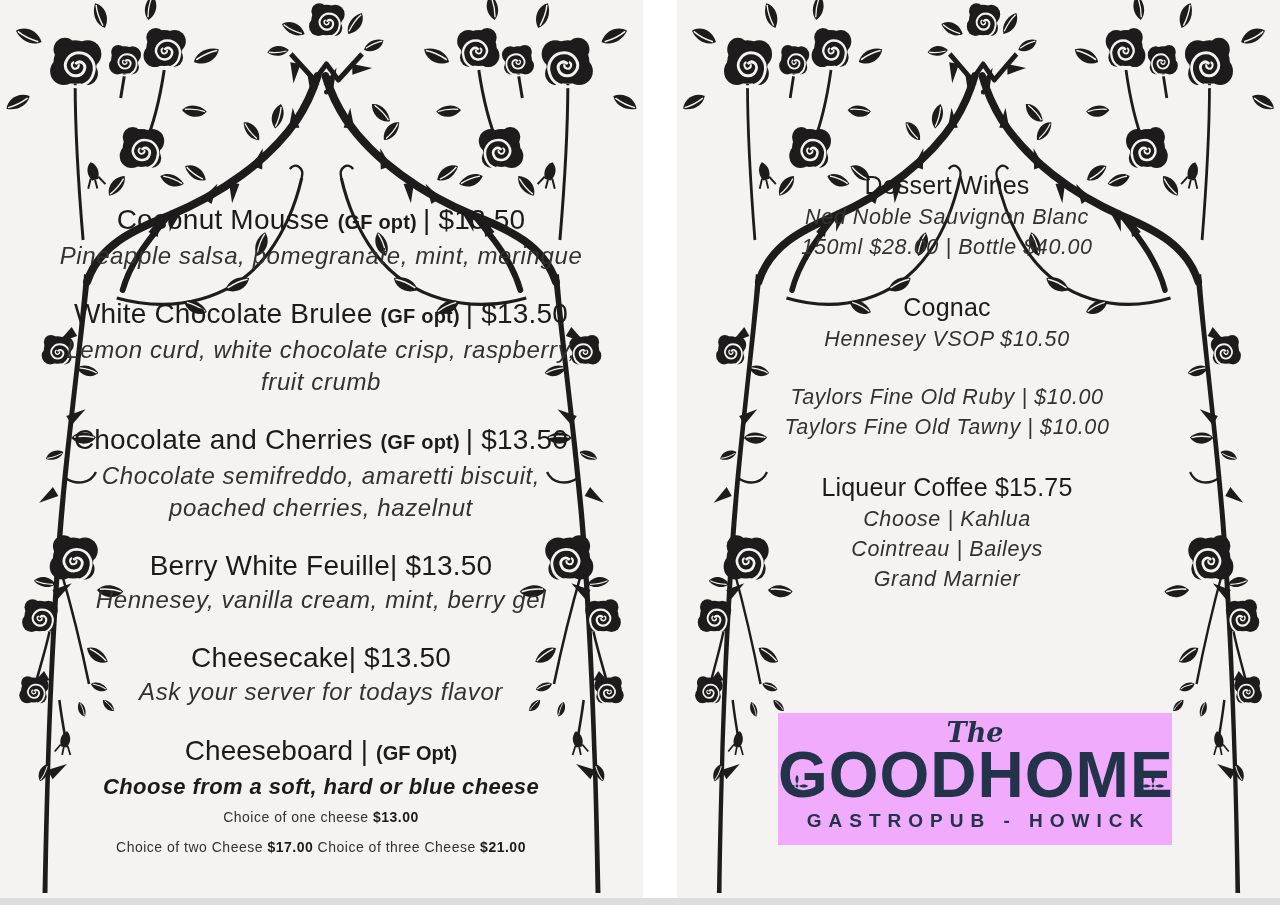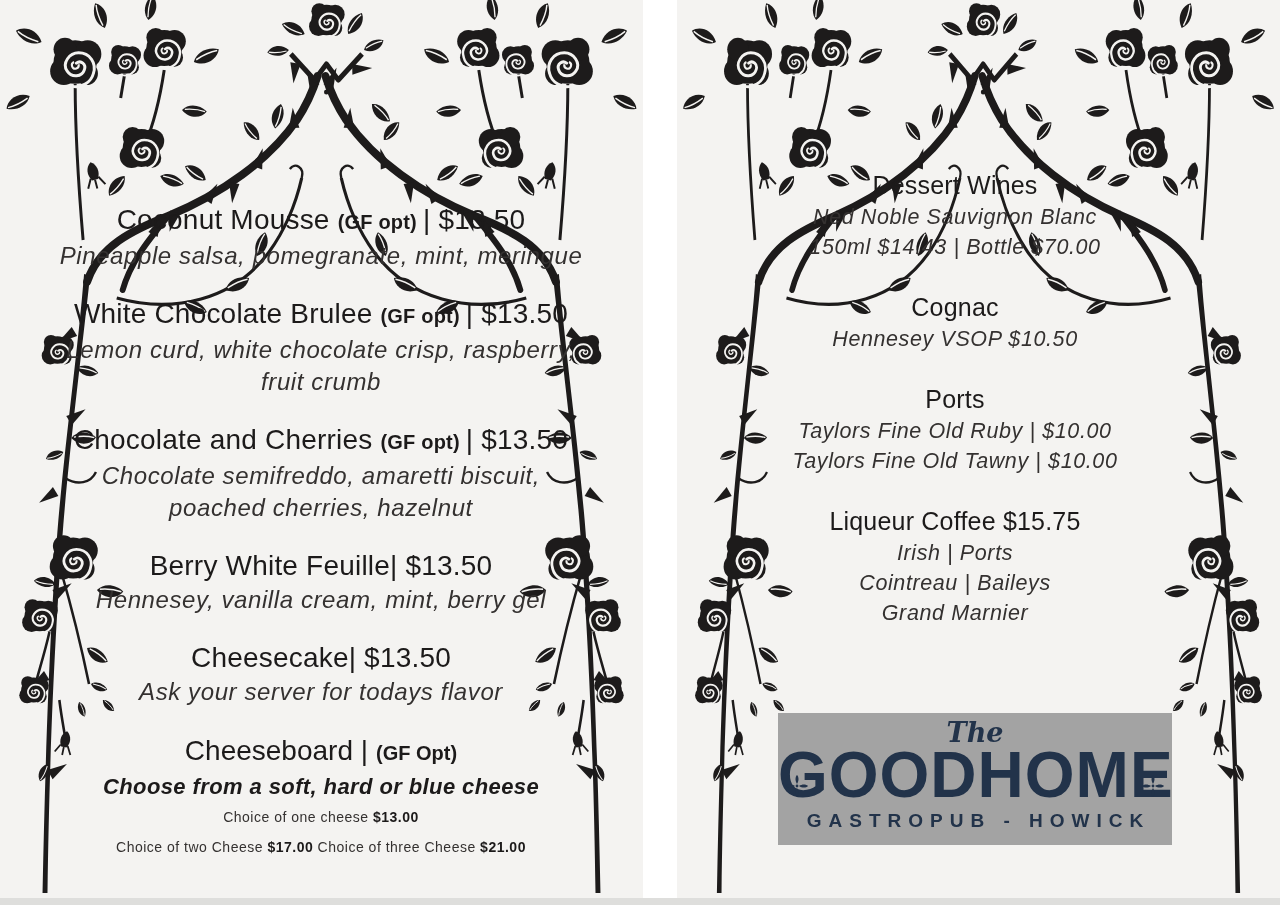--- a/index.html
+++ b/index.html
@@ -19,27 +19,27 @@
   .desc-line{font-size:24px;line-height:32px;font-style:italic;color:#343130;letter-spacing:.6px;white-space:nowrap;}
 
   .cheeseboard{margin-top:8px;}
   .cb-title{font-size:28px;line-height:38px;color:#1c1a1a;}
   .cb-note{font-size:20px;font-weight:bold;margin-left:8px;}
   .cb-bold{font-size:22px;line-height:30px;font-style:italic;font-weight:bold;color:#1c1a1a;letter-spacing:.4px;white-space:nowrap;}
   .cb-line{font-size:14px;line-height:30px;color:#343130;letter-spacing:.5px;white-space:nowrap;}
   .cb-line b{color:#1c1a1a;}
 
   
-  .drinks-content{position:absolute;left:8px;top:168px;width:540px;text-align:center;}
+  .drinks-content{position:absolute;left:0;top:168px;width:540px;text-align:center;}
   .drinks-section{margin-bottom:28px;}
   .section-heading{font-size:25px;line-height:34px;color:#1c1a1a;letter-spacing:.2px;white-space:nowrap;}
   .section-line{font-size:21.5px;line-height:30px;font-style:italic;color:#343130;letter-spacing:.6px;white-space:nowrap;}
 
   
-  .logo-box{position:absolute;left:101px;top:713px;width:394px;height:132px;background:#a3a3a3;
+  .logo-box{position:absolute;left:101px;top:713px;width:394px;height:132px;background:#f0abfc;
             text-align:center;color:#22334a;}
   .logo-the{font-family:"DejaVu Serif",serif;font-style:italic;font-weight:bold;font-size:27px;line-height:30px;margin-top:5px;}
   .logo-name{font-size:64px;line-height:54px;font-weight:bold;letter-spacing:1px;white-space:nowrap;}
   .logo-tagline{font-size:19px;line-height:26px;font-weight:bold;letter-spacing:7px;margin-top:6px;white-space:nowrap;text-indent:7px;}
   .fleuron{position:absolute;top:60px;width:26px;height:26px;}
   .fleuron-left{left:6px;}
   .fleuron-right{right:6px;}
 
   .bottom-edge{position:absolute;left:0;bottom:0;width:1280px;height:7px;background:#dededc;z-index:6;}
 </style>
@@ -225,43 +225,42 @@
   <section class="page page-right">
     <svg class="border-svg" viewBox="0 0 650 905" preserveAspectRatio="none">
         <use href="#pageBorder"></use>
       </svg>
 
     <div class="drinks-content">
   <div class="drinks-section">
     <div class="section-heading t-heading">Dessert Wines</div>
     <div class="section-lines">
             <div class="section-line">Ned Noble Sauvignon Blanc</div>
-            <div class="section-line">150ml $14.43 | Bottle $70.00</div>
+            <div class="section-line">150ml $28.00 | Bottle $40.00</div>
           </div>
   </div>
 
   <div class="drinks-section">
     <div class="section-heading t-heading">Cognac</div>
     <div class="section-lines">
             <div class="section-line">Hennesey VSOP $10.50</div>
           </div>
   </div>
 
   <div class="drinks-section">
-    <div class="section-heading t-heading">Ports</div>
     <div class="section-lines">
             <div class="section-line">Taylors Fine Old Ruby | $10.00</div>
             <div class="section-line">Taylors Fine Old Tawny | $10.00</div>
           </div>
   </div>
 
   <div class="drinks-section">
     <div class="section-heading t-heading">Liqueur Coffee $15.75</div>
     <div class="section-lines">
-            <div class="section-line">Irish | Ports</div>
+            <div class="section-line">Choose | Kahlua</div>
             <div class="section-line">Cointreau | Baileys</div>
             <div class="section-line">Grand Marnier</div>
           </div>
   </div>
 </div>
 
     <div class="logo-box">
       <svg class="fleuron fleuron-left" viewBox="-13 -13 26 26">
           <use href="#fleuron"></use>
         </svg>

